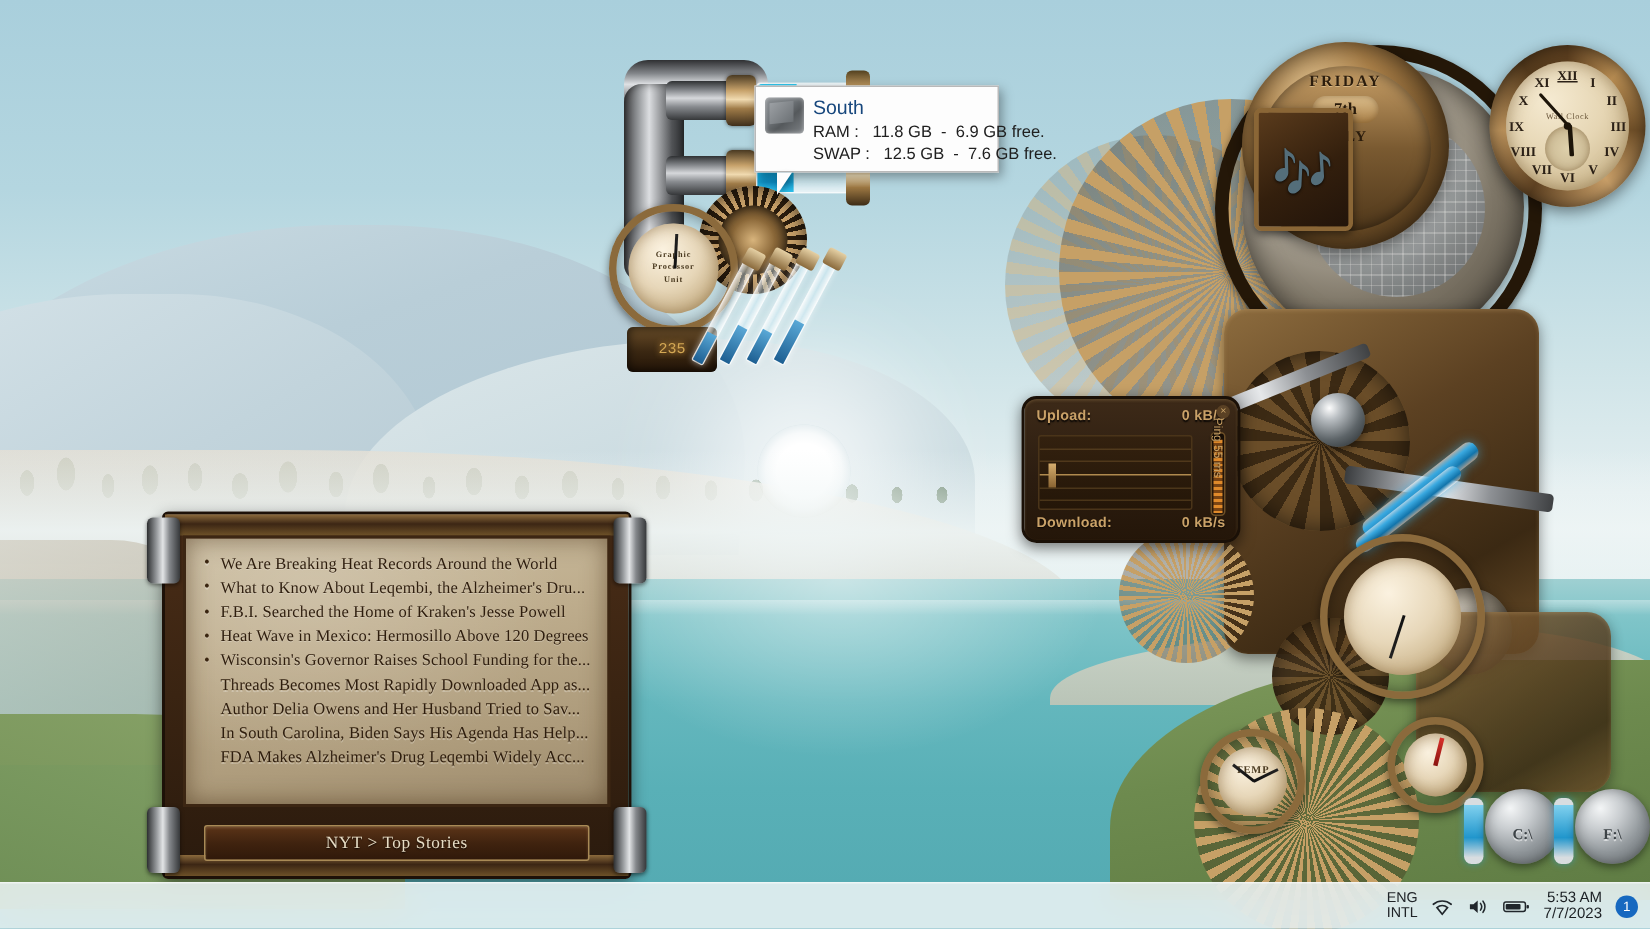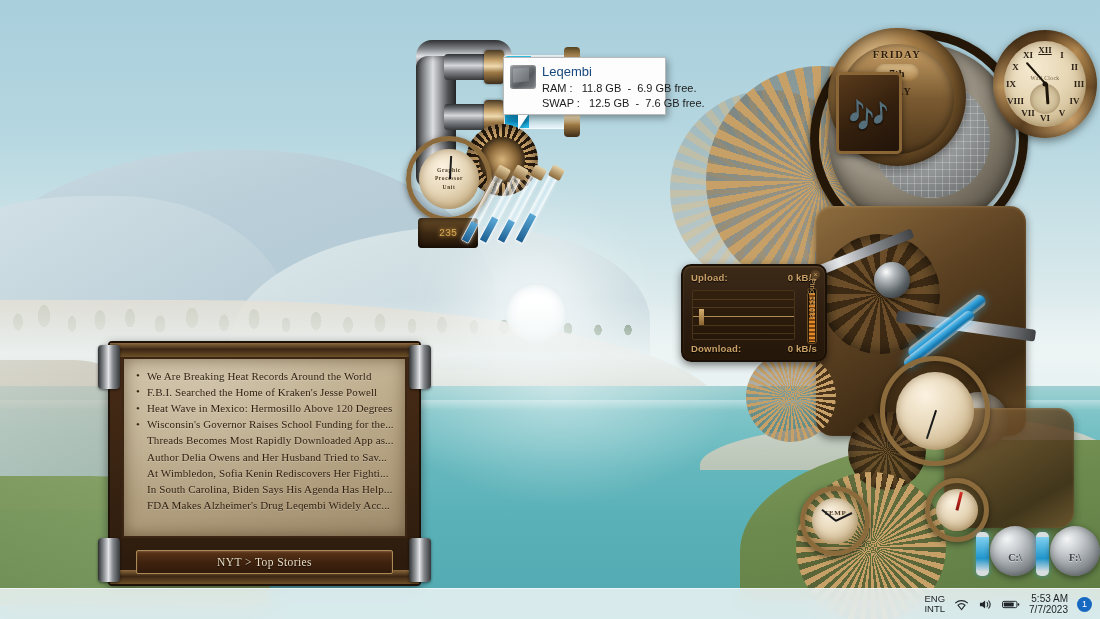--- a/index.html
+++ b/index.html
@@ -716,21 +716,21 @@
     <div class="cpu-bar" style="left:110px; top:136px;">
         <b></b>
         <i style="height:40%"></i>
       </div>
   </div>
 
   <div id="memory-tooltip">
     <div class="tail"></div>
     <div class="tt-icon"></div>
     <div class="tt-text">
-      <div class="tt-title">Leqembi</div>
+      <div class="tt-title">South</div>
       <div class="tt-row">RAM :   11.8 GB  -  6.9 GB free.</div>
       <div class="tt-row">SWAP :   12.5 GB  -  7.6 GB free.</div>
     </div>
   </div>
 
   <div id="network-widget">
     <div class="net-row">
       <span>Upload:</span>
       <span>0 kB/s</span>
     </div>
@@ -758,26 +758,26 @@
       <div class="news-band top"></div>
       <div class="news-band bot"></div>
     </div>
     <div class="news-bolt l t"></div>
     <div class="news-bolt r t"></div>
     <div class="news-bolt l b"></div>
     <div class="news-bolt r b"></div>
     <div class="news-body">
       <ul class="news-list" id="news-list">
           <li class="bullet">We Are Breaking Heat Records Around the World</li>
+          <li class="bullet">What to Know About Leqembi, the Alzheimer's Dru...</li>
           <li class="bullet">F.B.I. Searched the Home of Kraken's Jesse Powell</li>
           <li class="bullet">Heat Wave in Mexico: Hermosillo Above 120 Degrees</li>
           <li class="bullet">Wisconsin's Governor Raises School Funding for the...</li>
           <li>Threads Becomes Most Rapidly Downloaded App as...</li>
           <li>Author Delia Owens and Her Husband Tried to Sav...</li>
-          <li>At Wimbledon, Sofia Kenin Rediscovers Her Fighti...</li>
           <li>In South Carolina, Biden Says His Agenda Has Help...</li>
           <li>FDA Makes Alzheimer's Drug Leqembi Widely Acc...</li>
         </ul>
     </div>
     <div class="news-title-bar">
       <span>NYT &gt; Top Stories</span>
     </div>
   </div>
 
   <div class="drive" id="drive-c">

